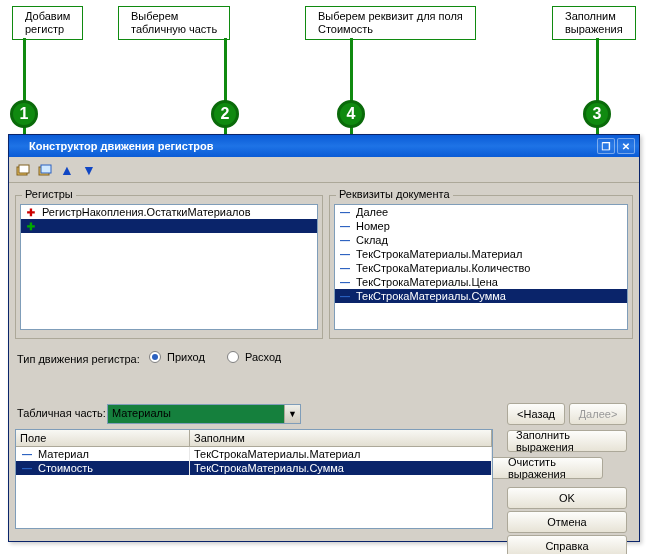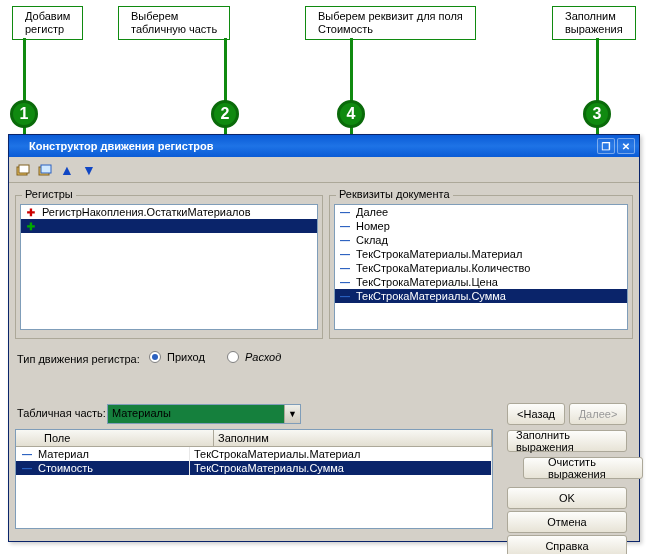--- a/index.html
+++ b/index.html
@@ -143,21 +143,21 @@
   }
   .combo .combo-text { flex:1; padding: 2px 4px; font-size:11px; }
   .combo .combo-btn { width: 16px; background: linear-gradient(#f0f0ea,#cfcabe); border-left:1px solid #aca899; display:flex; align-items:center; justify-content:center; font-size:9px; }
 
   .grid {
     position: absolute;
     border: 1px solid #7f9db9;
     background: #fff;
     font-size: 11px;
   }
-  .grid-header { display:flex; background: linear-gradient(#f8f8f4,#e3dfd2); border-bottom:1px solid #aca899;padding-left:24px; }
+  .grid-header { display:flex; background: linear-gradient(#f8f8f4,#e3dfd2); border-bottom:1px solid #aca899; }
   .grid-header .gh-cell { padding:2px 4px; border-right:1px solid #aca899; }
   .grid-row { display:flex; }
   .grid-row.selected { background:#0a246a; color:#fff; }
   .grid-row .gr-cell { padding:1px 4px; border-right:1px solid #e8e8e8; display:flex; align-items:center; gap:4px; }
 
   .btn {
     position: absolute;
     height: 22px;
     background: linear-gradient(#fdfdfb,#e7e3d6);
     border: 1px solid #aca899;
@@ -261,35 +261,35 @@
             <span>ТекСтрокаМатериалы.Сумма</span>
           </div>
         </div>
     </div>
 
     <div class="label-abs" style="left:8px; top:196px;">Тип движения регистра:</div>
     <div class="radio-row" style="left:140px; top:194px;">
       <span class="radio-dot on"></span>
       <span>Приход</span>
     </div>
-    <div class="radio-row" style="left:218px; top:194px;font-style:italic;">
+    <div class="radio-row" style="left:218px; top:194px;">
       <span class="radio-dot"></span>
       <span>Расход</span>
     </div>
 
     <div class="label-abs" style="left:8px; top:250px;">Табличная часть:</div>
     <div class="combo" style="left:98px; top:247px; width:194px;">
       <div class="combo-text">Материалы</div>
       <div class="combo-btn">▼</div>
     </div>
 
     <div class="btn" style="left:498px; top:246px; width:58px;">&lt;Назад</div>
     <div class="btn disabled" style="left:560px; top:246px; width:58px;">Далее&gt;</div>
     <div class="btn" style="left:498px; top:273px; width:120px;">Заполнить выражения</div>
-    <div class="btn" style="left:514px; top:300px; width:120px;padding-left:24px;">Очистить выражения</div>
+    <div class="btn" style="left:474px; top:300px; width:120px;padding-left:24px;">Очистить выражения</div>
     <div class="btn" style="left:498px; top:330px; width:120px;">OK</div>
     <div class="btn" style="left:498px; top:354px; width:120px;">Отмена</div>
     <div class="btn" style="left:498px; top:378px; width:120px;">Справка</div>
 
     <div class="grid" style="left:6px; top:272px; width:478px; height:100px;">
       <div class="grid-header">
         <div class="gh-cell" style="width:174px;">Поле</div>
         <div class="gh-cell" style="flex:1;">Заполним</div>
       </div>
       <div id="grid-rows">

